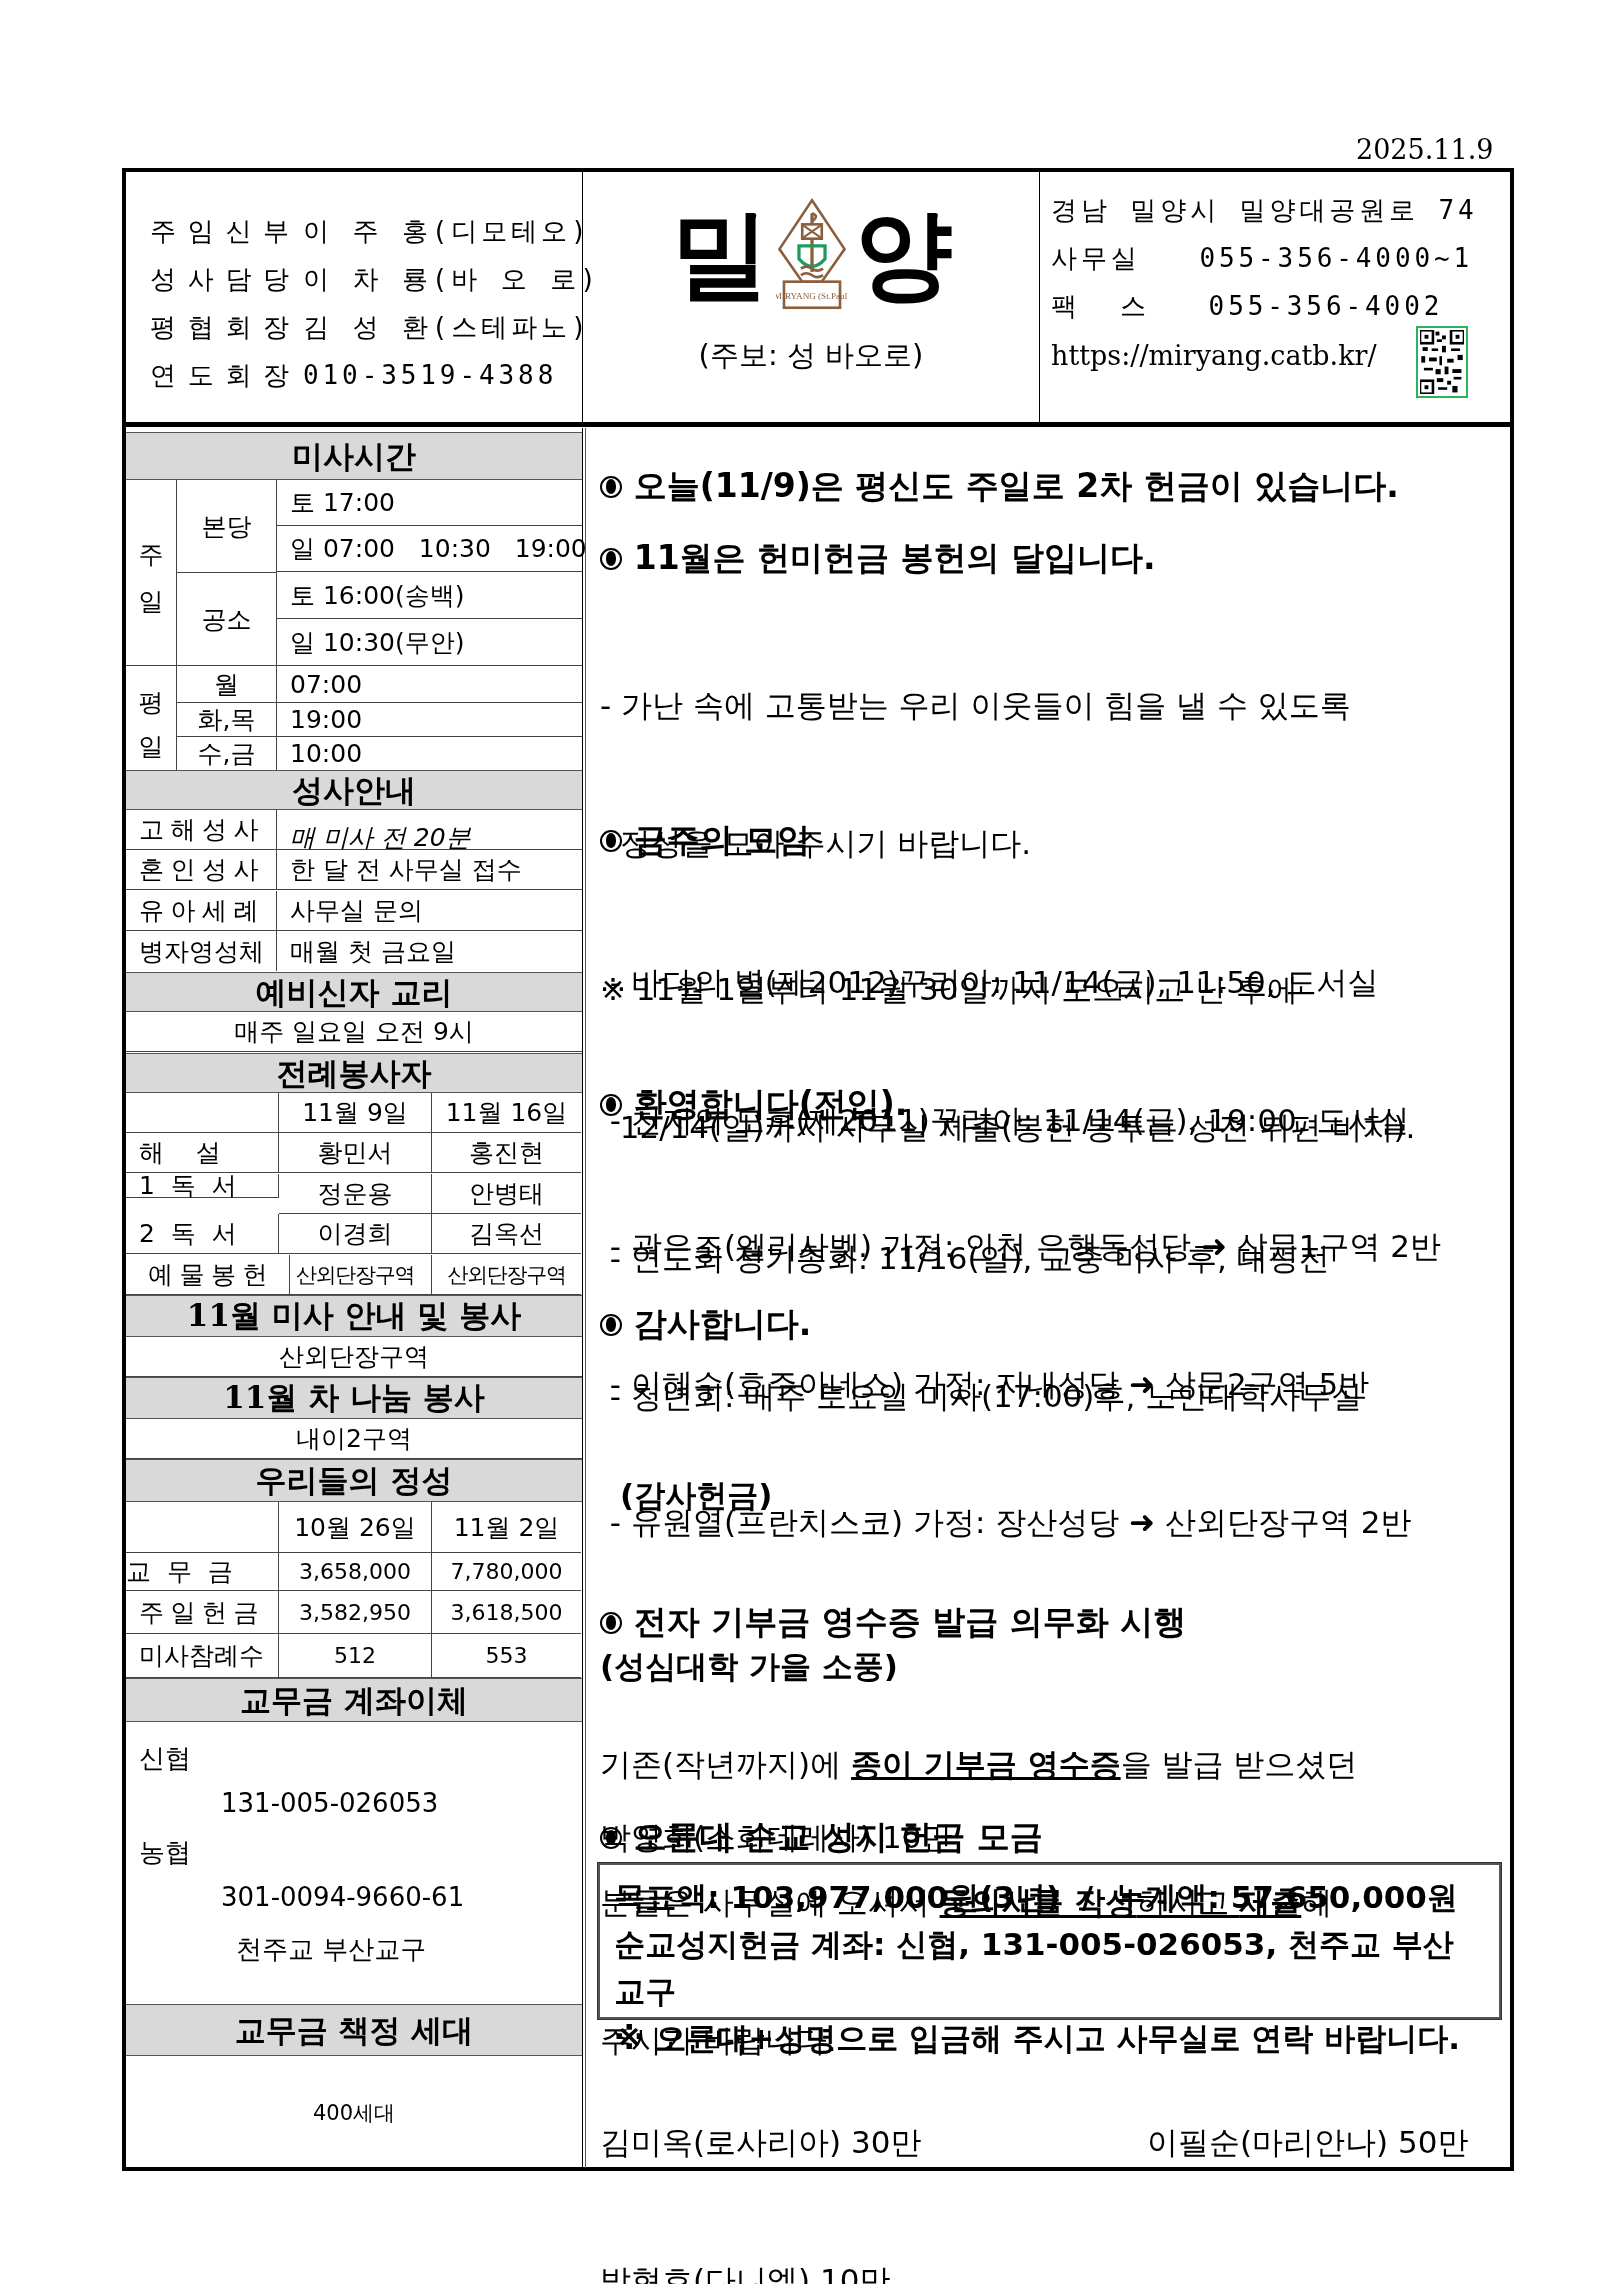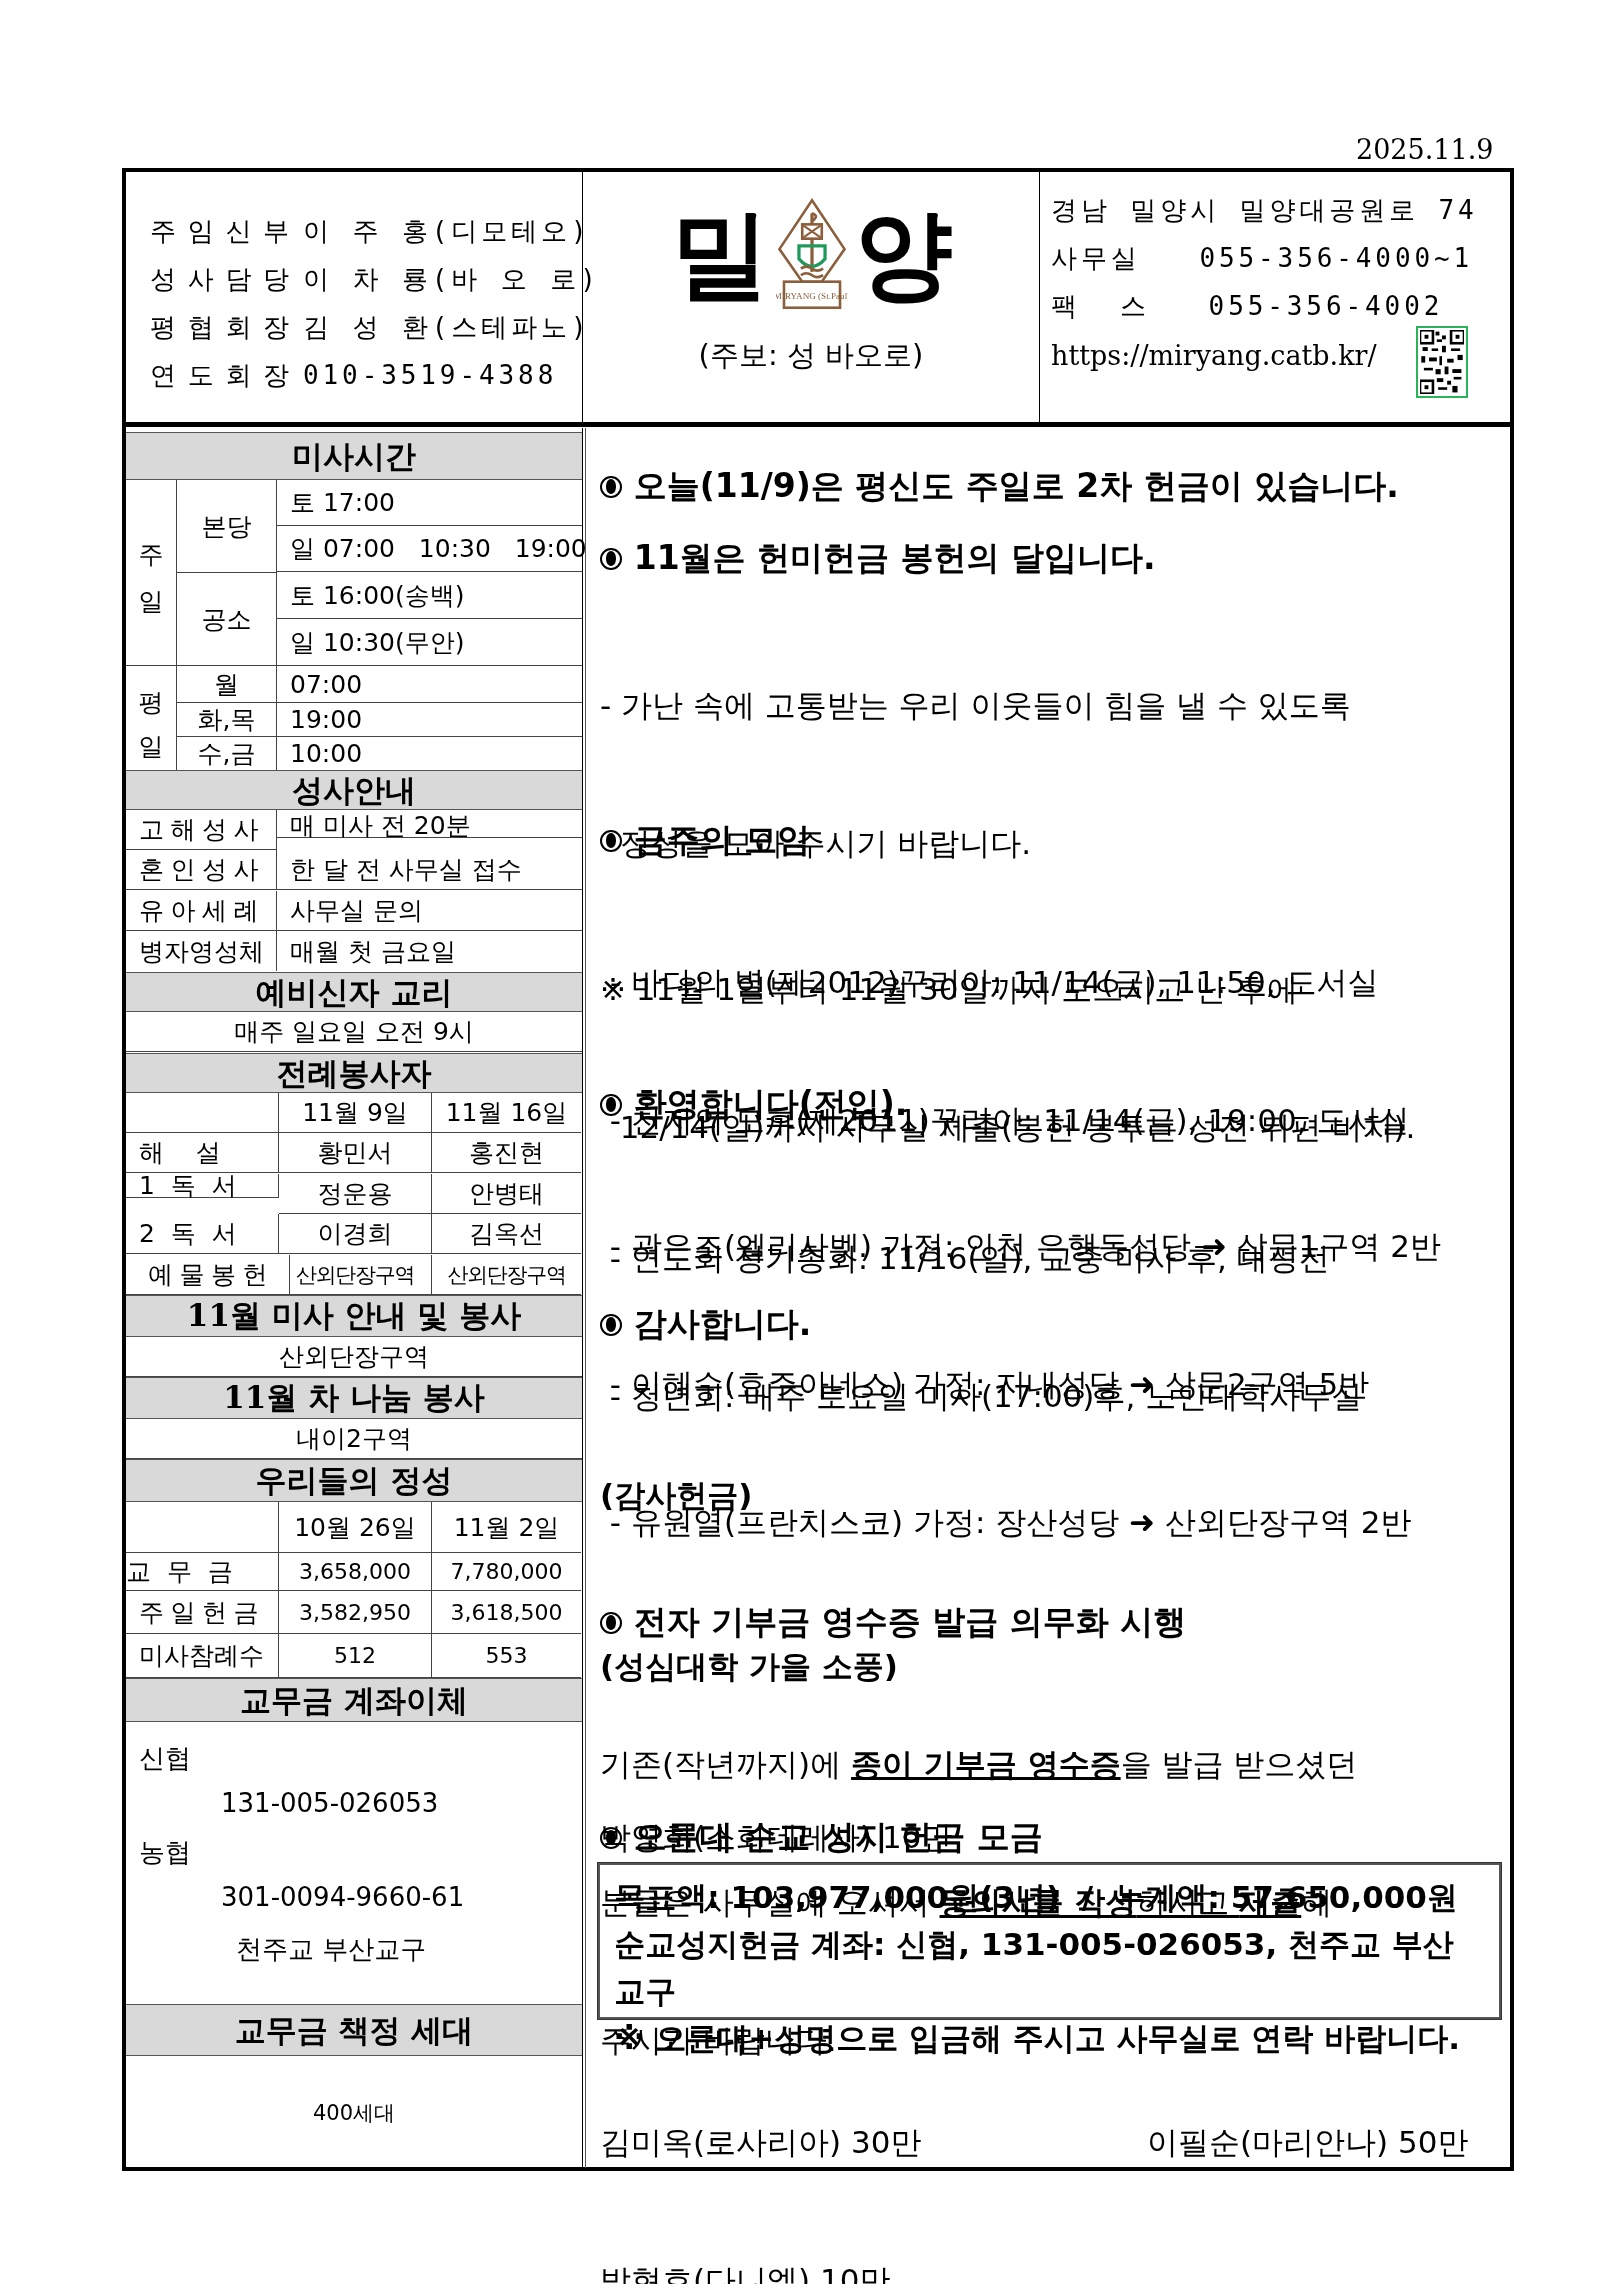--- a/index.html
+++ b/index.html
@@ -126,21 +126,21 @@
   <div class="abs cell" style="left:151px;top:186px;width:305px;height:37px;padding-left:13px;">07:00</div>
   <div class="abs cell" style="left:51px;top:223px;width:100px;height:34px;justify-content:center;border-right:1.3px solid #444;">화,목</div>
   <div class="abs cell" style="left:151px;top:223px;width:305px;height:34px;padding-left:13px;">19:00</div>
   <div class="abs cell" style="left:51px;top:257px;width:100px;height:33px;justify-content:center;border-right:1.3px solid #444;border-bottom:none;">수,금</div>
   <div class="abs cell" style="left:151px;top:257px;width:305px;height:33px;padding-left:13px;border-bottom:none;">10:00</div>
 </div>
 
 <div class="abs lc secthead" style="top:770px;height:40px;line-height:38px;">성사안내</div>
 <div class="abs lc" style="top:810px;height:162px;">
   <div class="abs cell" style="left:0;top:0;width:151px;height:40px;padding-left:13px;letter-spacing:6.5px;border-right:1.3px solid #444;">고해성사</div>
-  <div class="abs cell" style="left:151px;top:4px;width:305px;height:24px;padding-left:13px;">매 미사 전 20분</div>
+  <div class="abs cell" style="left:151px;top:16px;width:305px;height:24px;padding-left:13px;font-style:italic;">매 미사 전 20분</div>
   <div class="abs cell" style="left:0;top:40px;width:151px;height:40px;padding-left:13px;letter-spacing:6.5px;border-right:1.3px solid #444;">혼인성사</div>
   <div class="abs cell" style="left:151px;top:40px;width:305px;height:40px;padding-left:13px;">한 달 전 사무실 접수</div>
   <div class="abs cell" style="left:0;top:81px;width:151px;height:40px;padding-left:13px;letter-spacing:6.5px;border-right:1.3px solid #444;">유아세례</div>
   <div class="abs cell" style="left:151px;top:81px;width:305px;height:40px;padding-left:13px;">사무실 문의</div>
   <div class="abs cell" style="left:0;top:121px;width:151px;height:40px;padding-left:13px;border-right:1.3px solid #444;border-bottom:none;">병자영성체</div>
   <div class="abs cell" style="left:151px;top:121px;width:305px;height:40px;padding-left:13px;border-bottom:none;">매월 첫 금요일</div>
 </div>
 
 <div class="abs lc secthead" style="top:972px;height:40px;line-height:38px;">예비신자 교리</div>
 <div class="abs lc cell" style="top:1012px;height:40px;justify-content:center;">매주 일요일 오전 9시</div>
@@ -240,21 +240,21 @@
   <div> - 곽은조(엘리사벳) 가정: 인천 은행동성당 ➜ 삼문1구역 2반</div>
   <div> - 이혜수(효주아네스) 가정: 지내성당 ➜ 삼문2구역 5반</div>
   <div> - 유원열(프란치스코) 가정: 장산성당 ➜ 산외단장구역 2반</div>
 </div>
 
 <div class="abs rc h" style="top:1302px;">
   <span class="bullet"></span>
   <span>감사합니다.</span>
 </div>
 <div class="abs rc p" style="top:1353px;line-height:57px;">
-  <div style="font-weight:bold;">(감사헌금)</div>
+  <div style="font-weight:bold;margin-left:20px;">(감사헌금)</div>
   <div style="font-weight:bold;">(성심대학 가을 소풍)</div>
   <div>박영희(소화데레사) 10만</div>
 </div>
 
 <div class="abs rc h" style="top:1600px;">
   <span class="bullet"></span>
   <span>전자 기부금 영수증 발급 의무화 시행</span>
 </div>
 <div class="abs rc p" style="top:1649px;">
   <div><span>기존(작년까지)에 </span><span class="u">종이 기부금 영수증</span><span>을 발급 받으셨던</span></div>

